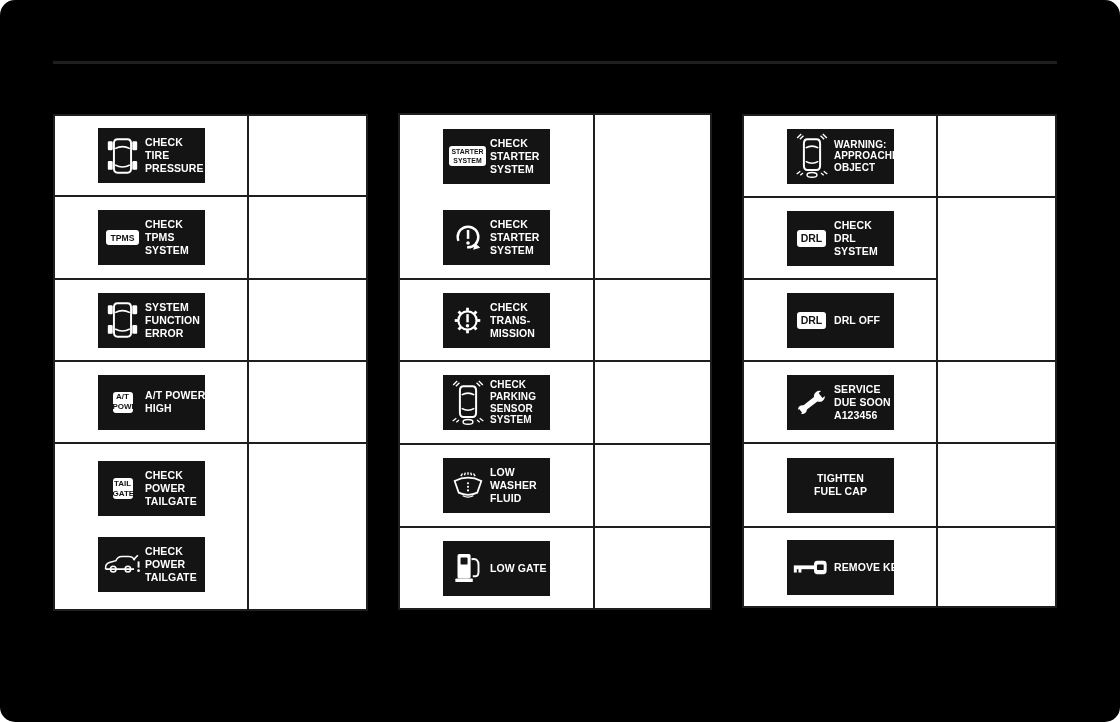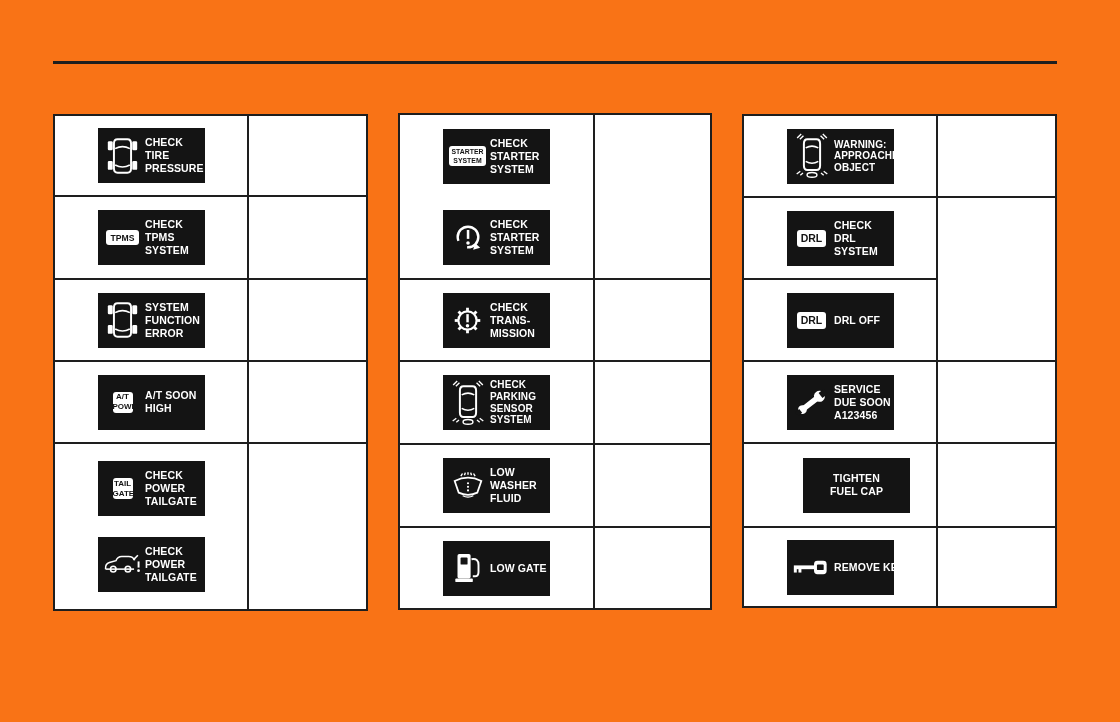--- a/index.html
+++ b/index.html
@@ -1,34 +1,34 @@
 <!DOCTYPE html>
 <html><head>
 <meta charset="utf-8">
 <style>
   * { margin:0; padding:0; box-sizing:border-box; }
   body { background:#ffffff; font-family:"Liberation Sans", sans-serif; }
-  .page { position:relative; width:1120px; height:722px; background:#f97316; overflow:hidden; }
+  .page { position:relative; width:1120px; height:722px; background:#000000; overflow:hidden;border-radius:15px; }
   .rule { position:absolute; left:53px; top:61px; width:1004px; height:2.5px; background:#1e1e1e; }
 
   .wtable { position:absolute; border:2px solid #1e1e1e; display:grid; background:#ffffff; }
   .tableL { left:53px;  top:114px; width:315px; height:497px; grid-template-columns:194px 1fr; grid-template-rows:81px 83px 82px 82px 1fr; }
   .tableM { left:398px; top:113px; width:314px; height:497px; grid-template-columns:195px 1fr; grid-template-rows:165px 82px 83px 83px 1fr; }
   .tableR { left:742px; top:114px; width:315px; height:494px; grid-template-columns:194px 1fr; grid-template-rows:82px 82px 82px 82px 84px 1fr; }
 
   .cell { background:#ffffff; }
   .cell.br { border-right:2px solid #1e1e1e; }
   .cell.bb { border-bottom:2px solid #1e1e1e; }
   .cell.disp { display:flex; flex-direction:column; justify-content:center; align-items:flex-start; padding-left:43px; }
   .cell.two { gap:26px; }
   .cell.twoL { gap:21px; }
   .span2 { grid-row:span 2; }
 
   .display { width:107px; height:55px; background:#141414; display:flex; align-items:center; padding:0 3px 0 6px; flex:0 0 auto; }
-  .display.center { justify-content:center; padding:0;margin-left:16px; }
+  .display.center { justify-content:center; padding:0; }
   .ic { flex:0 0 37px; width:37px; display:flex; justify-content:center; align-items:center; margin-right:4px; }
   .txt { color:#ffffff; font-weight:bold; font-size:10.5px; line-height:13px; letter-spacing:0.1px; white-space:nowrap; }
   .txt.s4 { font-size:10px; line-height:11.6px; }
   .txt.ctr { text-align:center; }
 
   .badge { background:#ffffff; color:#141414; border-radius:3px; font-weight:bold; text-align:center;
            display:flex; flex-direction:column; justify-content:center; }
   .badge.b1  { width:33px; height:15px; font-size:8.6px; letter-spacing:0; }
   .badge.b2  { width:20px; height:21px; font-size:8px; line-height:9.6px; }
   .badge.b3  { width:37px; height:20px; font-size:6.9px; line-height:9px; letter-spacing:0; }
@@ -104,21 +104,21 @@
 
     <div class="cell disp br bb">
       <div class="display">
         <div class="ic">
           <div class="badge b2">
               <span>A/T</span>
               <span>POWER</span>
             </div>
         </div>
         <div class="txt">
-          <div>A/T SOON</div>
+          <div>A/T POWER</div>
             <div>HIGH</div>
         </div>
       </div>
     </div>
     <div class="cell bb"></div>
 
     <div class="cell disp twoL br">
       <div class="display">
         <div class="ic">
           <div class="badge b2">

